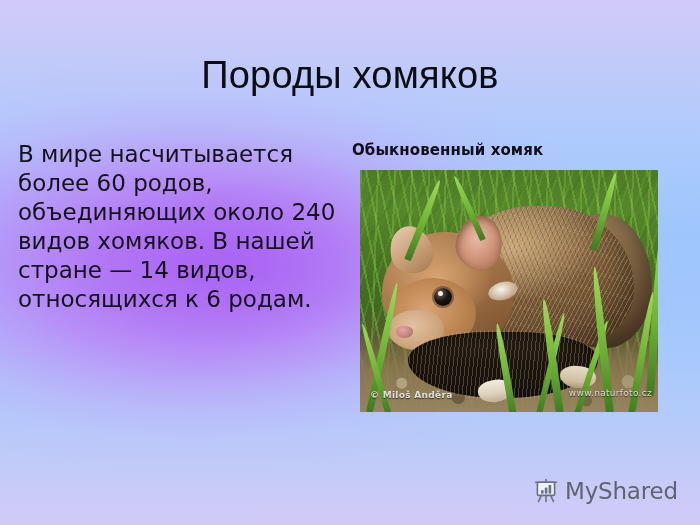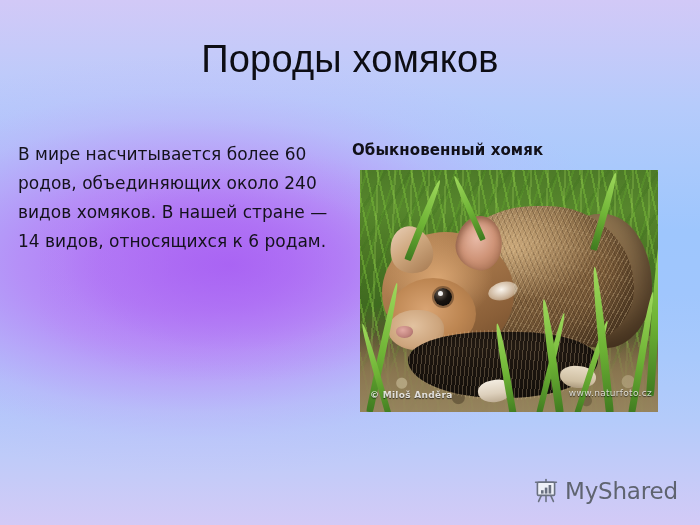--- a/index.html
+++ b/index.html
@@ -64,39 +64,39 @@
         rgba(168,96,243,0.80) 0%,
         rgba(175,110,244,0.50) 45%,
         rgba(182,125,245,0.18) 72%,
         rgba(185,130,246,0.0) 100%);
   }
 
   
   #title {
     position: absolute;
     left: 0;
-    top: 36px;
+    top: 52px;
     width: 700px;
     text-align: center;
     font-size: 38px;
     line-height: 46px;
     font-weight: 400;
     color: #0d0d14;
     letter-spacing: 0.2px;
     font-family: "Liberation Sans", "DejaVu Sans", sans-serif;
     white-space: nowrap;
   }
 
   
   #body-text {
     position: absolute;
     left: 18px;
     top: 140px;
     width: 330px;
-    font-size: 17px;
+    font-size: 23px;
     line-height: 29px;
     color: #14121c;
     font-family: "DejaVu Sans", "Liberation Sans", sans-serif;
   }
 
   
   #photo-caption {
     position: absolute;
     left: 352px;
     top: 140px;

